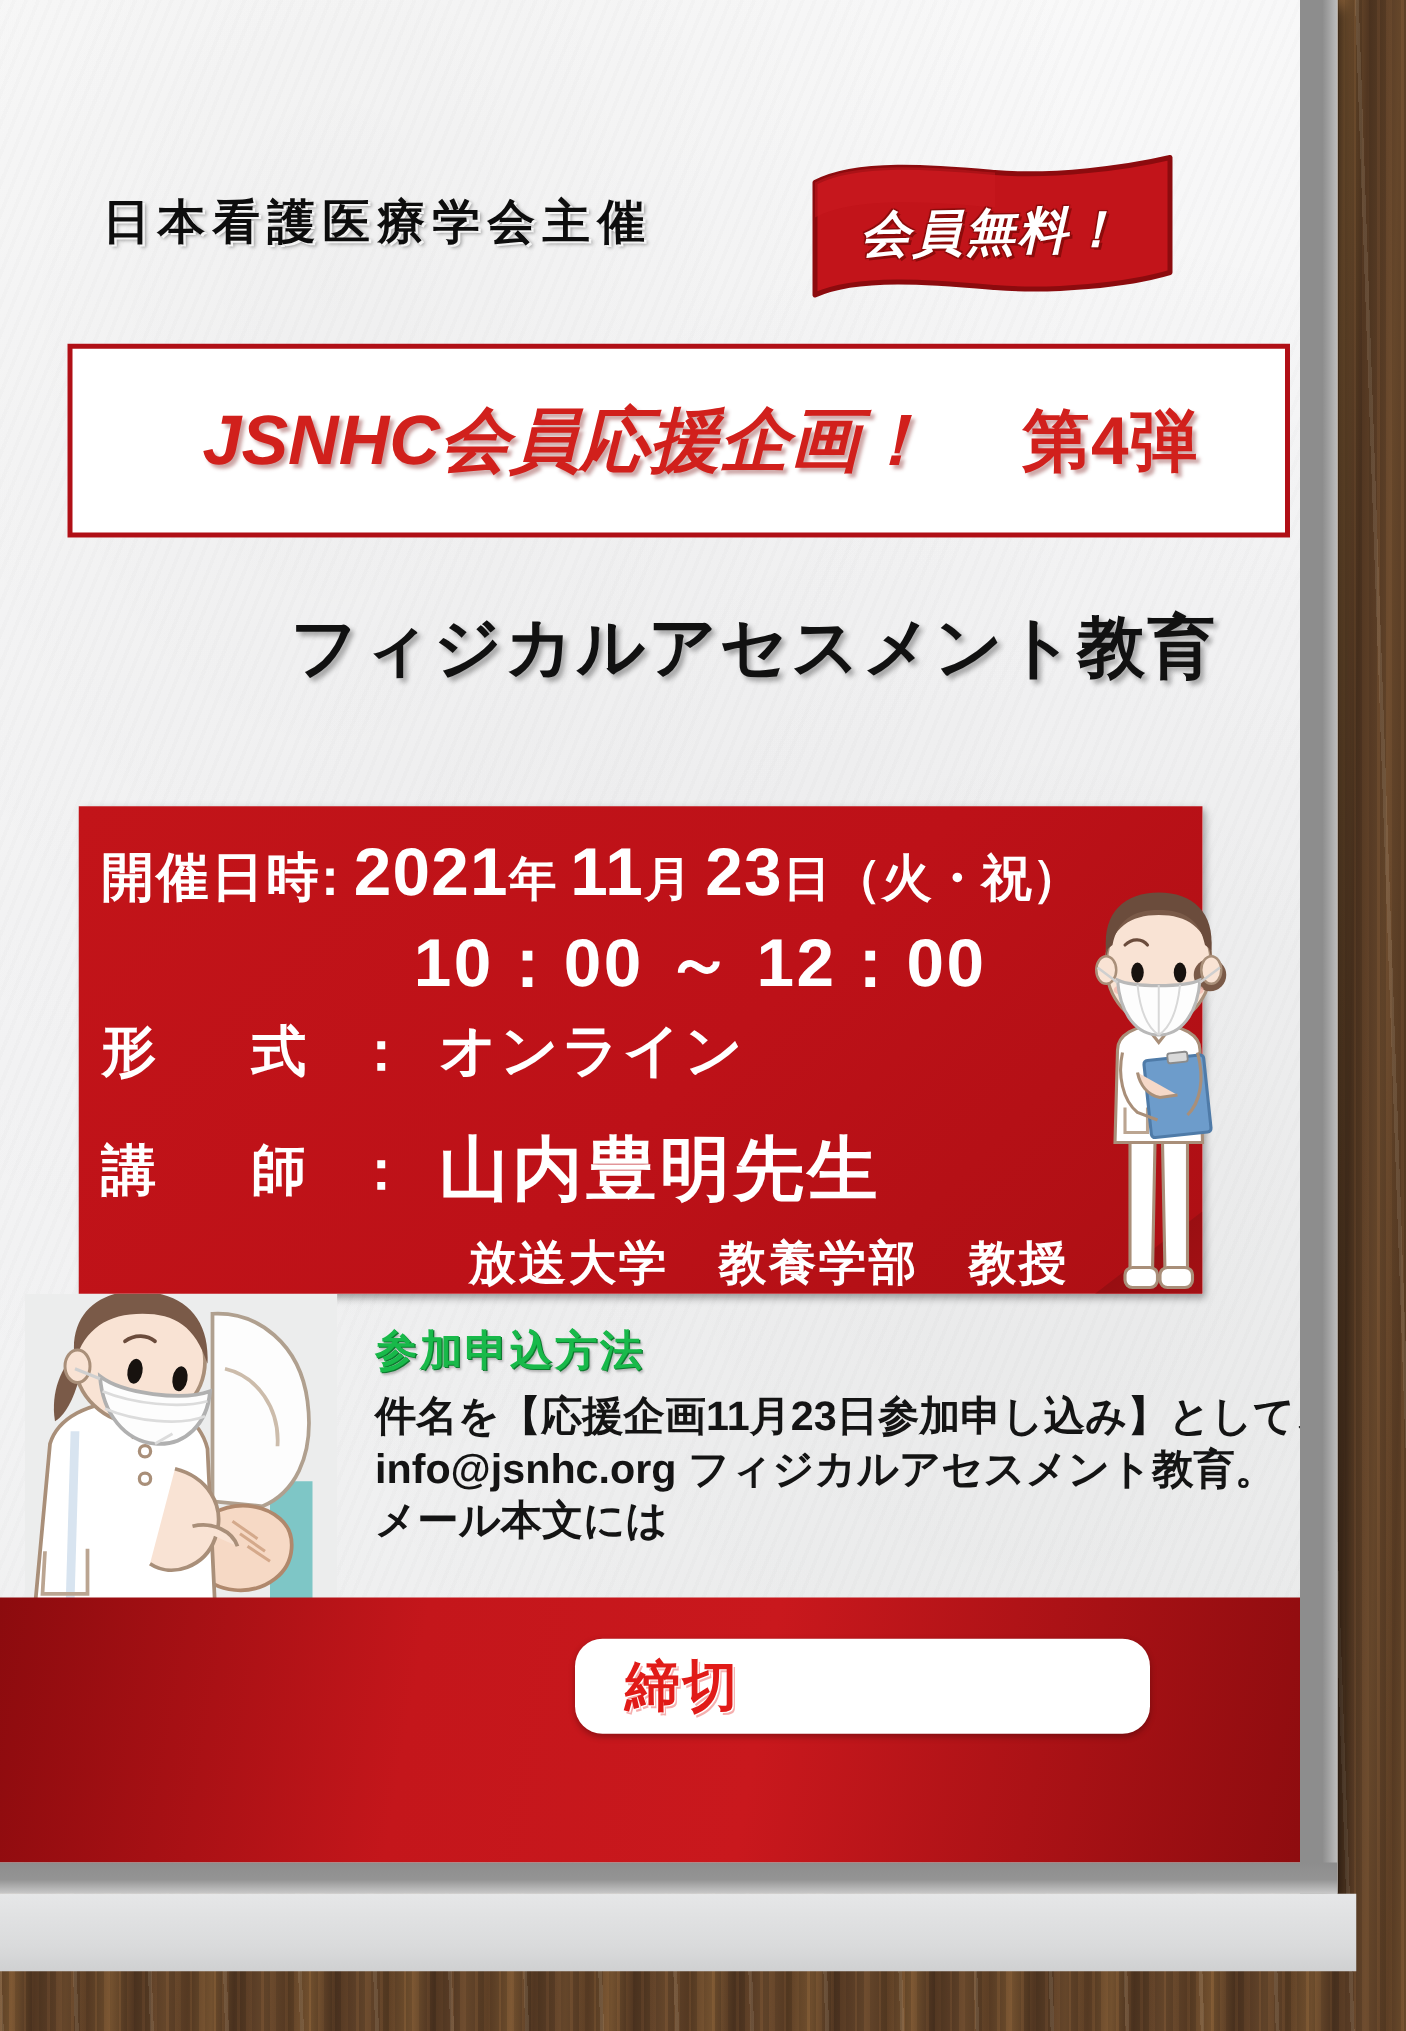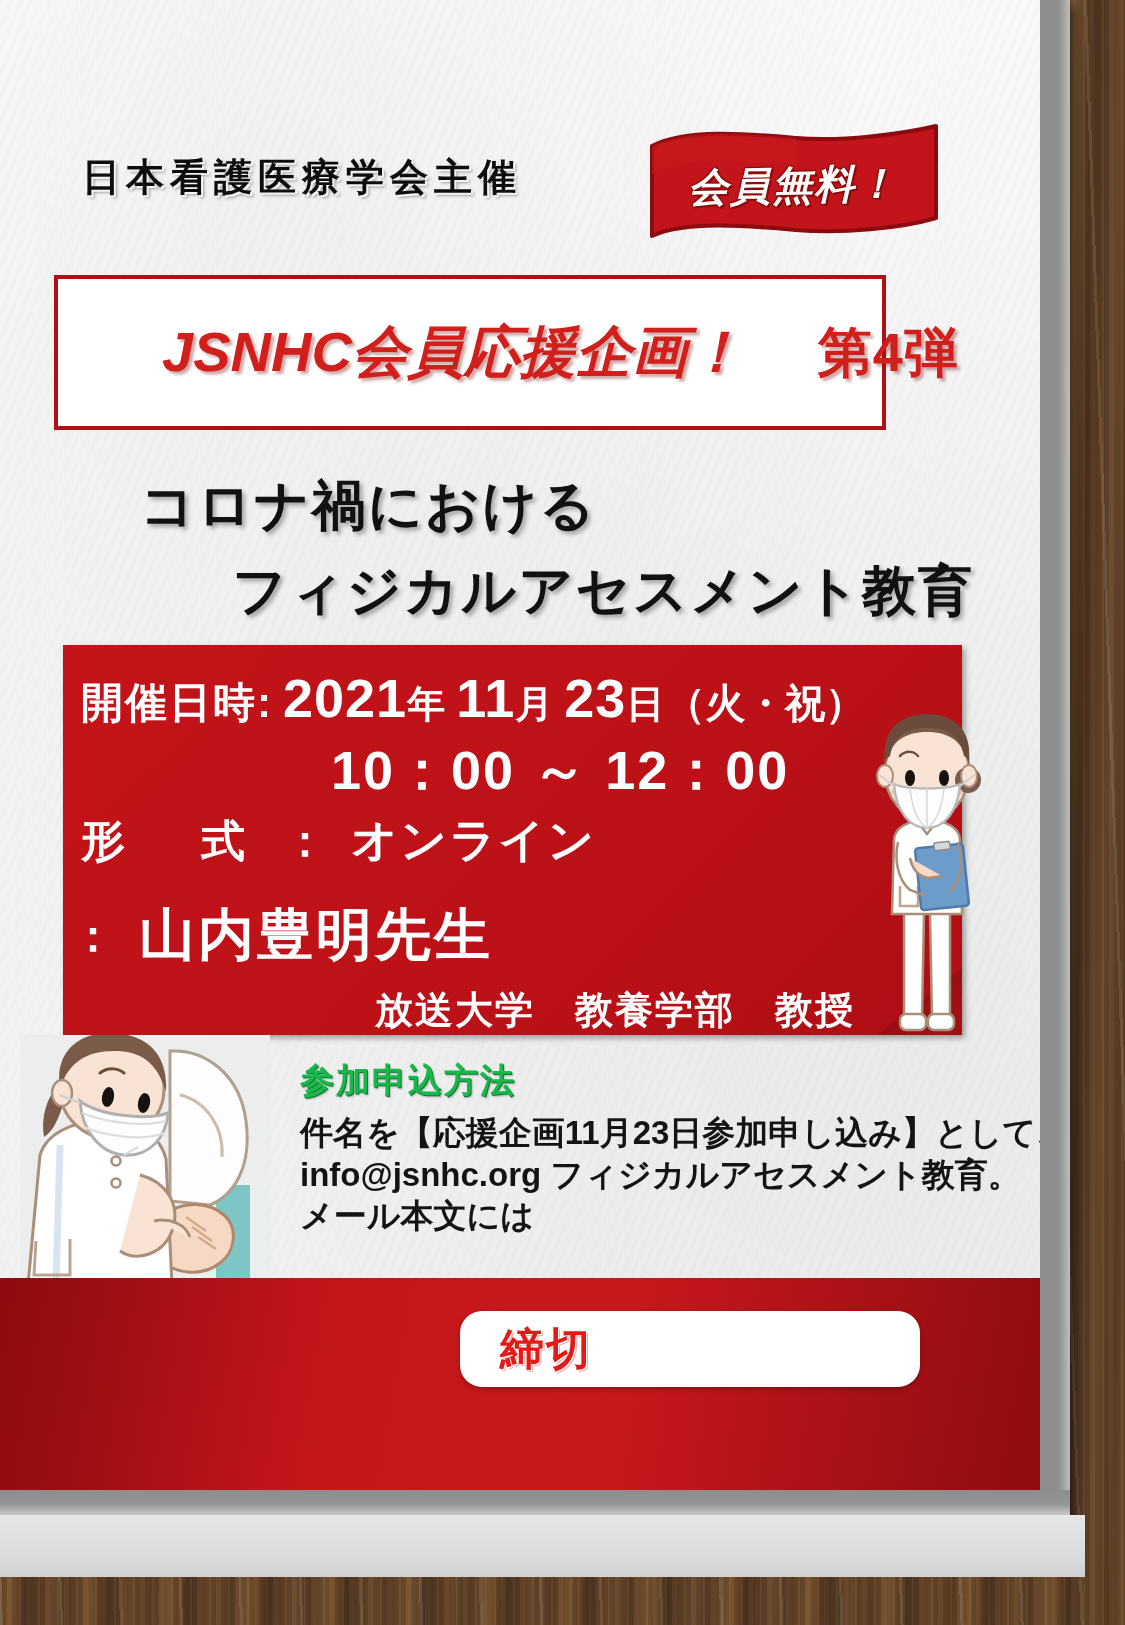--- a/index.html
+++ b/index.html
@@ -78,21 +78,21 @@
     letter-spacing:2px;white-space:nowrap;
     text-shadow:
       2px 2px 0 #8c0b0b, -1px -1px 0 #8c0b0b,
       1px -1px 0 #8c0b0b, -1px 1px 0 #8c0b0b,
       0 0 2px rgba(0,0,0,.4);
     transform:rotate(-1.2deg);
   }
 
   
   .framebox{
-    position:absolute;left:54px;top:275px;width:832px;height:155px;
+    position:absolute;left:54px;top:275px;width:978px;height:155px;
     background:#ffffff;border:4px solid #b00f16;box-sizing:border-box;
     display:flex;align-items:center;
   }
   .framebox-inner{
     display:flex;align-items:baseline;width:100%;padding-left:104px;box-sizing:border-box;
   }
   .series{
     font-size:56px;font-weight:900;font-style:italic;color:#d1201c;
     letter-spacing:0px;white-space:nowrap;
     text-shadow:3px 3px 3px rgba(120,20,20,.38);
@@ -209,21 +209,20 @@
   </div>
 
   <div class="framebox">
     <div class="framebox-inner">
       <span class="series">JSNHC会員応援企画！</span>
       <span class="volume">第4弾</span>
     </div>
   </div>
 
   <div class="title">
-    <div class="title-l1">コロナ禍における</div>
     <div class="title-l2">フィジカルアセスメント教育</div>
   </div>
 
   <div class="redpanel">
 
     <div class="rp-line rp-date">
       <span class="lbl">開催日時:</span>
       <span class="big">2021</span>
       <span class="sm">年</span>
       <span class="big">11</span>
@@ -235,20 +234,21 @@
 
     <div class="rp-line rp-time">10：00 ～ 12：00</div>
 
     <div class="rp-line rp-row rp-format">
       <span class="rp-key">形　式</span>
       <span class="rp-key-sep">：</span>
       <span class="rp-val">オンライン</span>
     </div>
 
     <div class="rp-line rp-row rp-lect">
+      <span class="rp-key">講　師</span>
       <span class="rp-key-sep">：</span>
       <span class="rp-val-big">山内豊明先生</span>
     </div>
 
     <div class="rp-line rp-affil">放送大学　教養学部　教授</div>
 
     <div class="fold"></div>
   </div>
 
   <div class="nurse-right">

